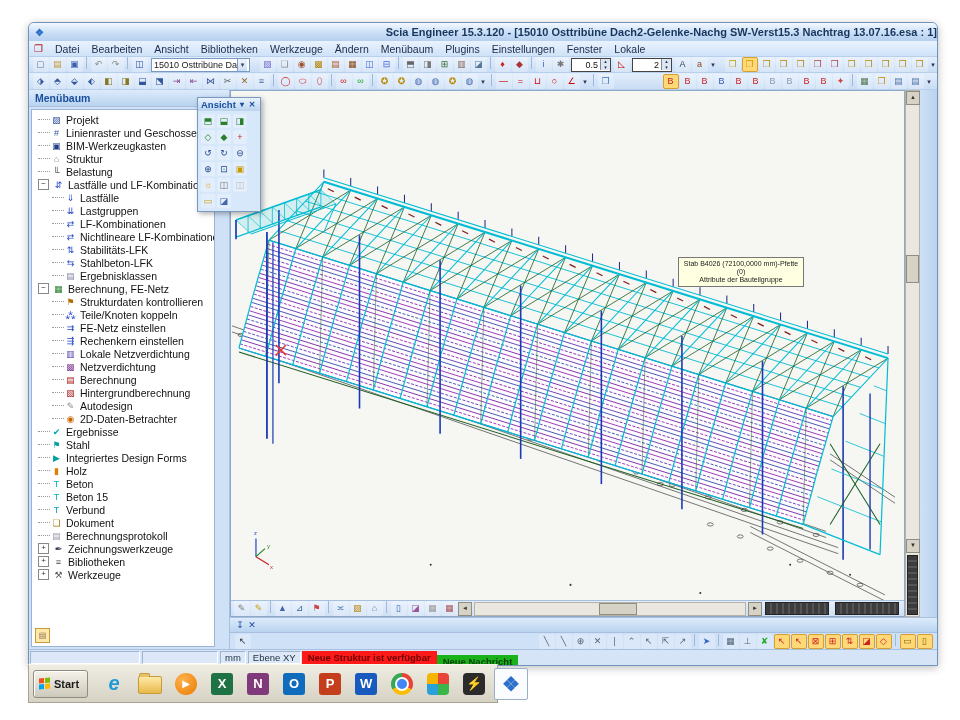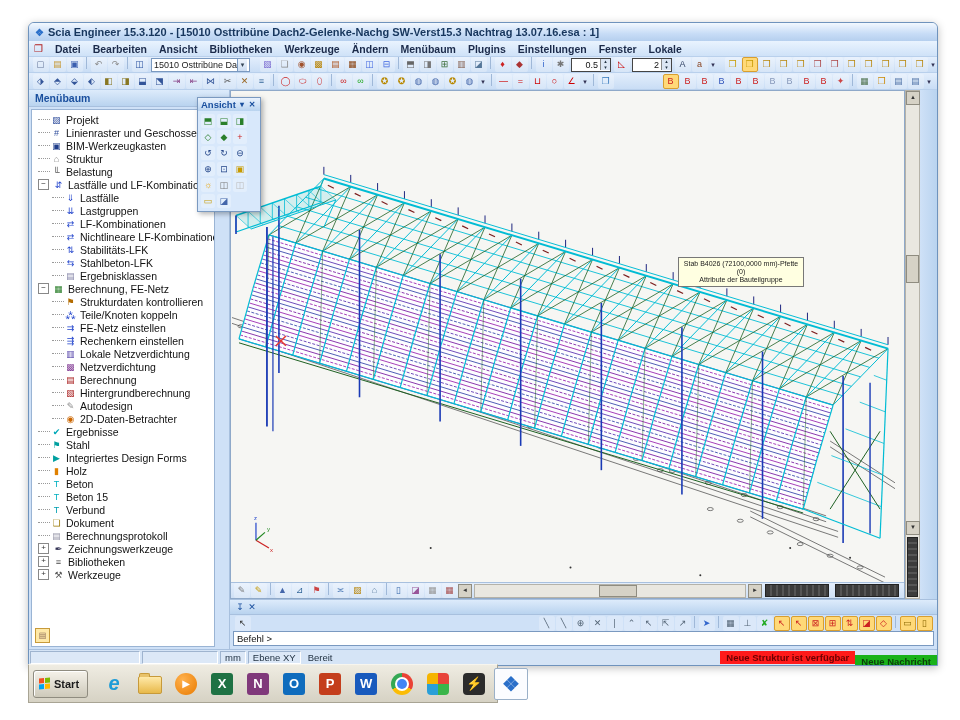--- a/index.html
+++ b/index.html
@@ -4,21 +4,21 @@
 <style>
   html,body{margin:0;padding:0;background:#fff;width:960px;height:720px;overflow:hidden;
     font-family:"Liberation Sans",sans-serif;-webkit-font-smoothing:antialiased;}
   .win{position:absolute;left:28px;top:22px;width:908px;height:642px;border:1px solid #6f93bd;
     border-radius:6px 6px 0 0;background:#cfe1f7;box-shadow:0 2px 8px rgba(0,0,0,.25);
     display:flex;flex-direction:column;overflow:hidden;}
   
   .titlebar{height:18px;background:linear-gradient(#f2f8ff,#c7dcf6 60%,#b5cfee);display:flex;
     align-items:center;font-size:11px;font-weight:bold;color:#17365d;flex:0 0 auto;}
   .titlebar .appico{margin:0 4px 0 6px;font-size:10px;color:#2a6fc9;}
-  .titlebar .ttl{flex:1;text-align:left;white-space:nowrap;overflow:hidden;}
+  .titlebar .ttl{flex:1;text-align:right;white-space:nowrap;overflow:hidden;}
   
   .menubar{height:15px;background:linear-gradient(#e9f3fe,#cfe2f8);display:flex;align-items:center;
     font-size:10.5px;color:#1b2a4a;flex:0 0 auto;border-bottom:1px solid #b9d0ec;}
   .menubar .mico{margin:0 6px 0 5px;color:#b22222;font-size:10px;}
   .menubar span.mi{padding:0 6px;cursor:default;}
   
   .tb{height:15px;background:linear-gradient(#e3eefc,#c9ddf5);display:flex;align-items:center;
     padding:0 3px;flex:0 0 auto;border-bottom:1px solid #b9d0ec;overflow:hidden;}
   .tb2{height:16px;}
   .tbi{width:14px;height:13px;line-height:13px;font-size:9px;text-align:center;margin:0 0.5px;
@@ -131,21 +131,21 @@
 
 <div class="win">
 
   <div class="titlebar">
     <span class="appico">❖</span>
     <span class="ttl">Scia Engineer 15.3.120 - [15010  Osttribüne Dach2-Gelenke-Nachg SW-Verst15.3 Nachtrag 13.07.16.esa : 1]</span>
   </div>
 
   <div class="menubar">
     <span class="mico">❐</span>
-    <span style="display:flex;font-weight:bold;">
+    <span style="display:flex;">
         <span class="mi">Datei</span>
         <span class="mi">Bearbeiten</span>
         <span class="mi">Ansicht</span>
         <span class="mi">Bibliotheken</span>
         <span class="mi">Werkzeuge</span>
         <span class="mi">Ändern</span>
         <span class="mi">Menübaum</span>
         <span class="mi">Plugins</span>
         <span class="mi">Einstellungen</span>
         <span class="mi">Fenster</span>
@@ -855,33 +855,29 @@
               <span class="tbi hl" style="color: rgb(204, 34, 34);">⊠</span>
               <span class="tbi hl" style="color: rgb(204, 34, 34);">⊞</span>
               <span class="tbi hl" style="color: rgb(204, 34, 34);">⇅</span>
               <span class="tbi hl" style="color: rgb(204, 34, 34);">◪</span>
               <span class="tbi hl" style="color: rgb(204, 34, 34);">◇</span>
               <span class="sep"></span>
               <span class="tbi hl" style="color: rgb(136, 102, 0);">▭</span>
               <span class="tbi hl" style="color: rgb(136, 102, 0);">▯</span>
             </span>
         </div>
-        <div class="cmdin">
-          <input readonly="" value="Befehl &gt;" style="">
-        </div>
       </div>
     </div>
   </div>
 
   <div class="status">
     <span class="seg" style="width:100px;"></span>
     <span class="seg" style="width:66px;"></span>
     <span class="seg">mm</span>
     <span class="seg">Ebene XY</span>
-    <span class="seg" style="flex:1;border-color:transparent;background:none;">Bereit</span>
     <span class="badge red">Neue Struktur ist verfügbar</span>
     <span class="badge green" style="max-width:92px;margin-top:8px;">Neue Nachricht</span>
   </div>
 
   <div class="palette">
     <div class="pal-h">
       <span class="t">Ansicht</span>
       <span class="hb">▾</span>
       <span class="hb">✕</span>
     </div>

